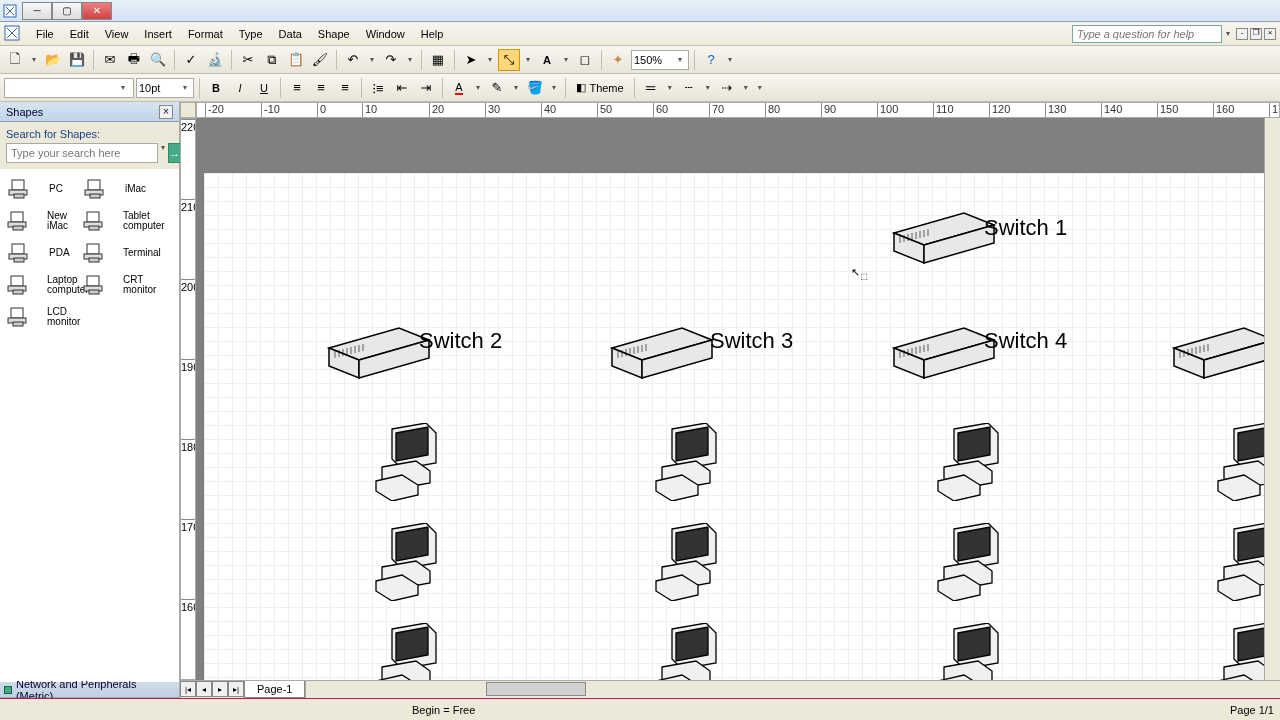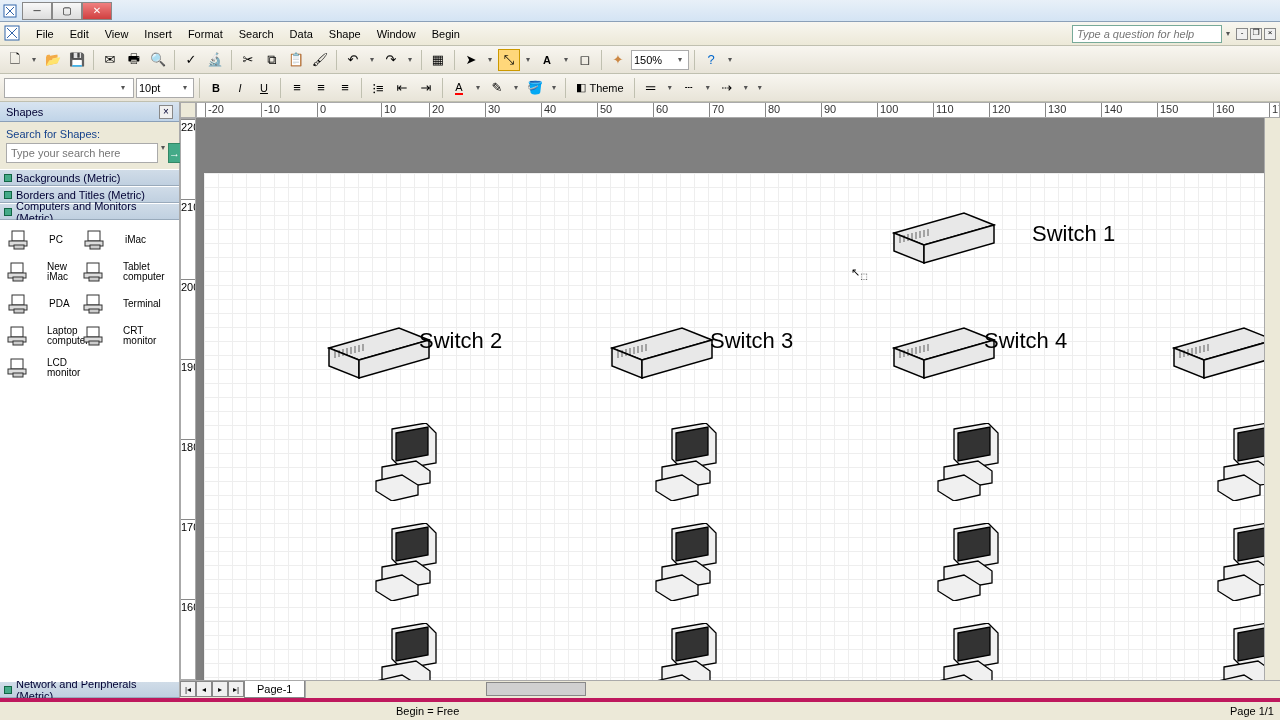--- a/index.html
+++ b/index.html
@@ -48,21 +48,21 @@
 .v-ruler { width: 16px; background: #fff; border: 1px solid #aaa; position: relative; overflow: hidden; font-size: 8px; }
 .v-ruler .tick { position: absolute; left: 0; width: 100%; border-top: 1px solid #888; padding-top: 1px; text-align: center; }
 .canvas { flex: 1; background: #808080; position: relative; overflow: hidden; }
 .page { position: absolute; left: 8px; top: 55px; width: 1060px; height: 560px; background: #fff; box-shadow: 2px 2px 4px rgba(0,0,0,.3); background-image: linear-gradient(#eee 1px, transparent 1px), linear-gradient(90deg, #eee 1px, transparent 1px); background-size: 14px 14px; }
 .vsb { width: 16px; background: #ece9d8; border-left: 1px solid #aaa; }
 .tabrow { height: 18px; display: flex; background: #ece9d8; border-top: 1px solid #aaa; }
 .tabrow .nb { width: 16px; height: 16px; border: 1px solid #888; background: #f0f0f0; font-size: 8px; display:flex;align-items:center;justify-content:center;cursor:pointer; }
 .tabrow .pagetab { padding: 0 12px; background: #fff; border: 1px solid #888; border-top: none; font-size: 10px; display:flex;align-items:center; cursor:pointer;}
 .tabrow .hsb { flex: 1; background: #ece9d8; border-left: 1px solid #aaa; position: relative; }
 .hsb .thumb { position: absolute; left: 180px; width: 100px; top: 1px; height: 14px; background: #d0d0d0; border: 1px solid #888; }
-.status { height: 22px; background: #ece9d8; border-top: 4px solid #be185d; display: flex; align-items: center; padding: 0 6px; gap: 20px; }
+.status { height: 22px; background: #ece9d8; border-top: 1px solid #be185d; display: flex; align-items: center; padding: 0 6px; gap: 36px; }
 .status .spacer { flex: 1; }
 .shape-label { position: absolute; font-family: Arial; font-size: 22px; color: #000; }
 .sw { position: absolute; }
 .cursor { position: absolute; font-size: 14px; color: #000; }
 </style>
 </head>
 <body>
 
 <div class="titlebar">
   <span class="titlebar-icon">
@@ -78,21 +78,21 @@
   </div>
 </div>
 
 <div class="menubar">
   <span class="ctrl-icon">
     <svg width="16" height="16">
         <rect x="1" y="1" width="14" height="14" fill="#fff" stroke="#36a"></rect>
         <path d="M3 3 L13 13 M13 3 L3 13" stroke="#36a"></path>
       </svg>
   </span>
-  <div id="menu-items"><span class="menu-item">File</span><span class="menu-item">Edit</span><span class="menu-item">View</span><span class="menu-item">Insert</span><span class="menu-item">Format</span><span class="menu-item">Search</span><span class="menu-item">Data</span><span class="menu-item">Shape</span><span class="menu-item">Window</span><span class="menu-item">Begin</span></div>
+  <div id="menu-items"><span class="menu-item">File</span><span class="menu-item">Edit</span><span class="menu-item">View</span><span class="menu-item">Insert</span><span class="menu-item">Format</span><span class="menu-item">Type</span><span class="menu-item">Data</span><span class="menu-item">Shape</span><span class="menu-item">Window</span><span class="menu-item">Help</span></div>
   <div class="helpbox">
     <input placeholder="Type a question for help" style="">
     <span class="tb-drop">▾</span>
     <div class="small-btn">-</div>
     <div class="small-btn">❐</div>
     <div class="small-btn">×</div>
   </div>
 </div>
 
 <div class="toolbar">
@@ -198,34 +198,20 @@
       <span class="close-x">×</span>
     </div>
     <div class="search-shapes">
       <label>Search for Shapes:</label>
       <div class="search-row">
         <input class="si" placeholder="Type your search here" style="">
         <span class="tb-drop">▾</span>
         <div class="sb">→</div>
       </div>
     </div>
-    <div id="stencil-hdrs">
-        <div class="stencil-hdr">
-          <span class="sq"></span>
-          <span>Backgrounds (Metric)</span>
-        </div>
-        <div class="stencil-hdr">
-          <span class="sq"></span>
-          <span>Borders and Titles (Metric)</span>
-        </div>
-        <div class="stencil-hdr">
-          <span class="sq"></span>
-          <span>Computers and Monitors (Metric)</span>
-        </div>
-      </div>
     <div class="stencil-body" id="stencil-body">
         <div class="shape-item">
           <span class="sico">
             <svg width="24" height="22">
               <rect x="6" y="2" width="12" height="10" fill="#fff" stroke="#333"></rect>
               <rect x="3" y="12" width="18" height="5" fill="#ddd" stroke="#333"></rect>
               <rect x="8" y="16" width="10" height="4" fill="#ccc" stroke="#333"></rect>
             </svg>
           </span>
           <span class="slbl">PC</span>
@@ -317,21 +303,21 @@
       </div>
   </div>
 
   <div class="canvas-wrap">
     <div class="rulerbox">
       <div class="ruler-corner"></div>
       <div class="h-ruler" id="h-ruler">
           <div class="tick" style="left: 8px;">-20</div>
           <div class="tick" style="left: 64px;">-10</div>
           <div class="tick" style="left: 120px;">0</div>
-          <div class="tick" style="left: 184px;">10</div>
+          <div class="tick" style="left: 165px;">10</div>
           <div class="tick" style="left: 232px;">20</div>
           <div class="tick" style="left: 288px;">30</div>
           <div class="tick" style="left: 344px;">40</div>
           <div class="tick" style="left: 400px;">50</div>
           <div class="tick" style="left: 456px;">60</div>
           <div class="tick" style="left: 512px;">70</div>
           <div class="tick" style="left: 568px;">80</div>
           <div class="tick" style="left: 624px;">90</div>
           <div class="tick" style="left: 680px;">100</div>
           <div class="tick" style="left: 736px;">110</div>
@@ -366,21 +352,21 @@
                   <line x1="16" y1="33" x2="16" y2="40"></line>
                   <line x1="20" y1="32" x2="20" y2="39"></line>
                   <line x1="24" y1="31" x2="24" y2="38"></line>
                   <line x1="28" y1="30" x2="28" y2="37"></line>
                   <line x1="32" y1="29" x2="32" y2="36"></line>
                   <line x1="36" y1="28" x2="36" y2="35"></line>
                   <line x1="40" y1="27" x2="40" y2="34"></line>
                   <line x1="44" y1="26" x2="44" y2="33"></line>
                 </g>
               </svg></div>
-            <div class="shape-label" style="left: 780px; top: 48px; margin-left: 48px;">Switch 1</div>
+            <div class="shape-label" style="left: 780px; top: 42px;">Switch 1</div>
             <div class="sw" style="left: 115px; top: 145px;"><svg width="120" height="80" viewBox="0 0 120 80">
                 <g stroke="#000" stroke-width="1.5" fill="#e8e8e8">
                   <path d="M10 30 L80 10 L110 22 L40 42 Z"></path>
                   <path d="M10 30 L10 48 L40 60 L40 42 Z"></path>
                   <path d="M40 42 L110 22 L110 40 L40 60 Z"></path>
                 </g>
                 <g stroke="#000" stroke-width="0.6">
                   <line x1="16" y1="33" x2="16" y2="40"></line>
                   <line x1="20" y1="32" x2="20" y2="39"></line>
                   <line x1="24" y1="31" x2="24" y2="38"></line>

